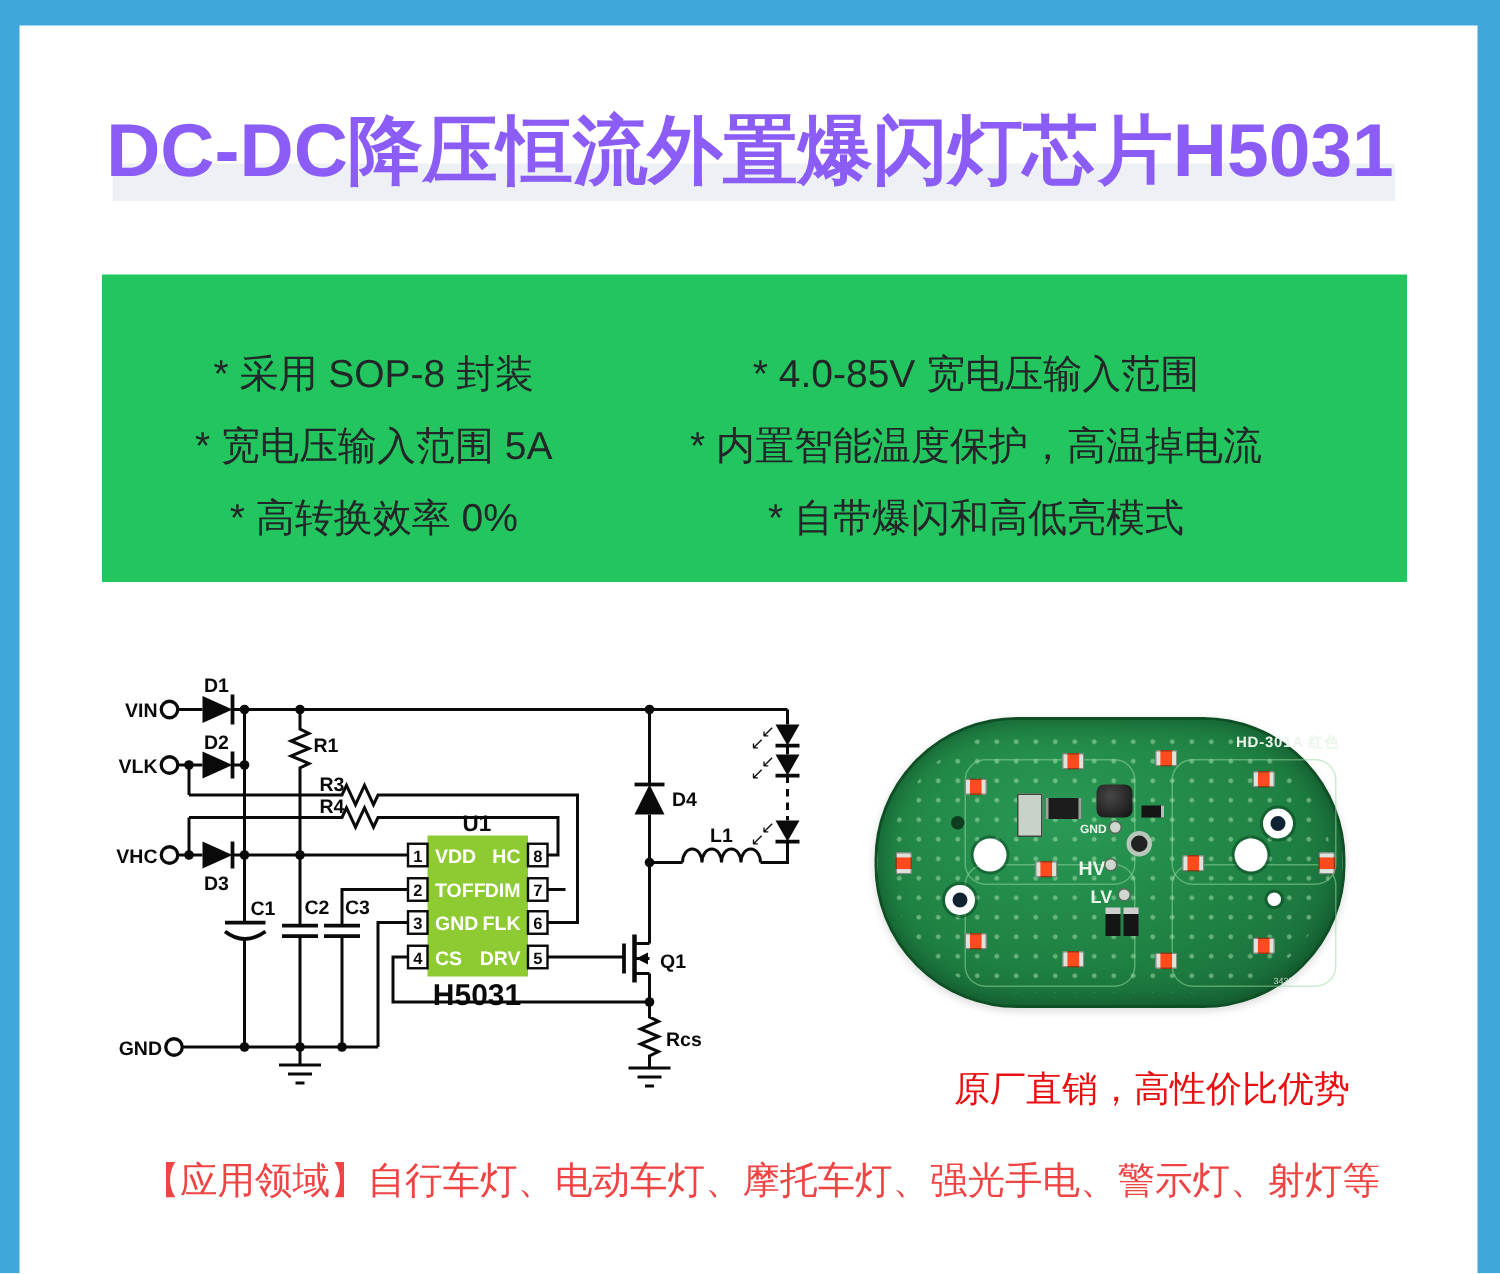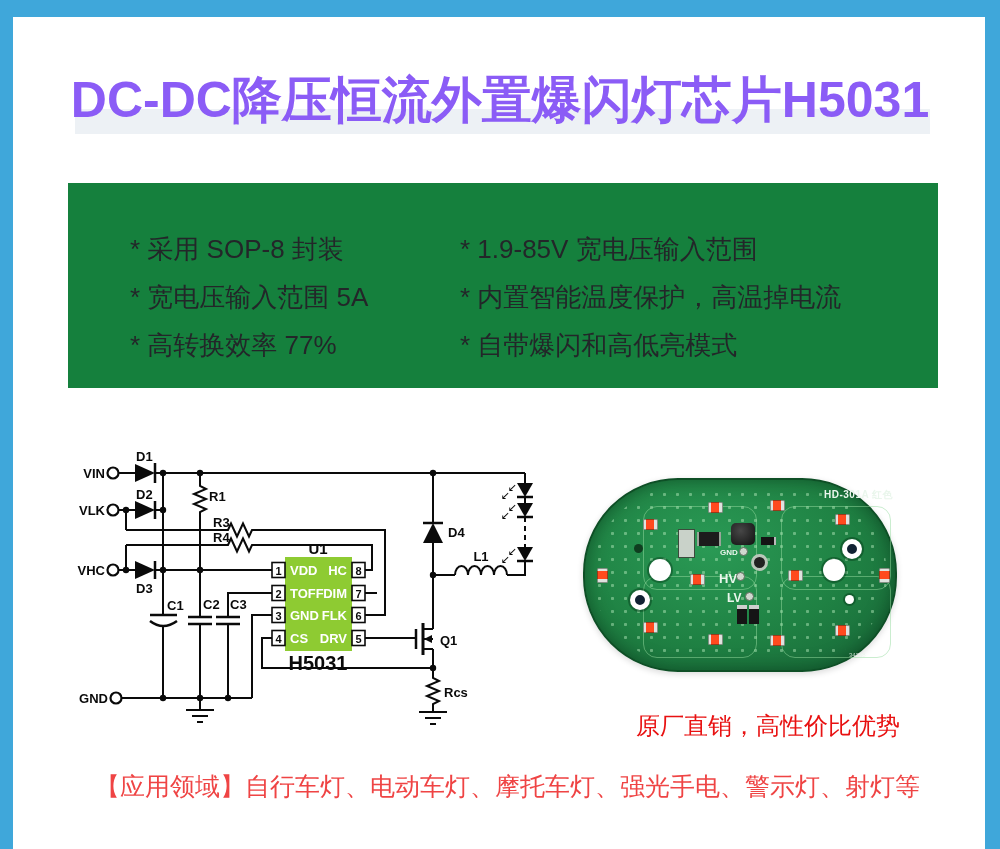--- a/index.html
+++ b/index.html
@@ -7,21 +7,21 @@
         font-family:"Liberation Sans","DejaVu Sans",sans-serif;}
   
   .bar-top{position:absolute;left:0;top:0;width:1000px;height:17px;background:#3fa7da;}
   .bar-left{position:absolute;left:0;top:0;width:13px;height:849px;background:#3fa7da;}
   .bar-right{position:absolute;left:985px;top:0;width:15px;height:849px;background:#3fa7da;}
   
   .title-band{position:absolute;left:75px;top:109px;width:855px;height:25px;background:#edf1f5;}
   .page-title{position:absolute;left:0;top:72px;width:1000px;text-align:center;
       font-size:50px;font-weight:700;color:#8b5cf6;letter-spacing:0px;line-height:56px;white-space:nowrap;}
   
-  .features{position:absolute;left:68px;top:183px;width:870px;height:205px;background:#15803d;}
+  .features{position:absolute;left:68px;top:183px;width:870px;height:205px;background:#22c55e;text-align:center;}
   .feat-col{position:absolute;top:42px;}
   .feat-col.left{left:62px;}
   .feat-col.right{left:392px;}
   .feat-item{height:48px;line-height:48px;font-size:26px;color:#232629;white-space:nowrap;}
   
   #schem{position:absolute;left:70px;top:445px;width:480px;height:295px;}
   .slabel{font:bold 13px "Liberation Sans","DejaVu Sans",sans-serif;fill:#0a0a0a;}
   .pinname{font:bold 13px "Liberation Sans","DejaVu Sans",sans-serif;fill:#ffffff;}
   .pinnum{font:bold 11px "Liberation Sans","DejaVu Sans",sans-serif;fill:#0a0a0a;}
   .icref{font:bold 15px "Liberation Sans","DejaVu Sans",sans-serif;fill:#0a0a0a;}
@@ -58,24 +58,24 @@
   <div class="bar-left"></div>
   <div class="bar-right"></div>
 
   <div class="title-band"></div>
   <div class="page-title">DC-DC降压恒流外置爆闪灯芯片H5031</div>
 
   <div class="features">
     <div class="feat-col left">
       <div class="feat-item">* 采用 SOP-8 封装</div>
       <div class="feat-item">* 宽电压输入范围 5A</div>
-      <div class="feat-item">* 高转换效率 77%</div>
+      <div class="feat-item">* 高转换效率 0%</div>
     </div>
     <div class="feat-col right">
-      <div class="feat-item">* 1.9-85V 宽电压输入范围</div>
+      <div class="feat-item">* 4.0-85V 宽电压输入范围</div>
       <div class="feat-item">* 内置智能温度保护，高温掉电流</div>
       <div class="feat-item">* 自带爆闪和高低亮模式</div>
     </div>
   </div>
 
   <svg id="schem" viewBox="70 445 480 295">
 
     <g stroke="#0a0a0a" stroke-width="2" fill="none">
       <path d="M118,473 H135"></path>
       <path d="M155,473 H525"></path>

